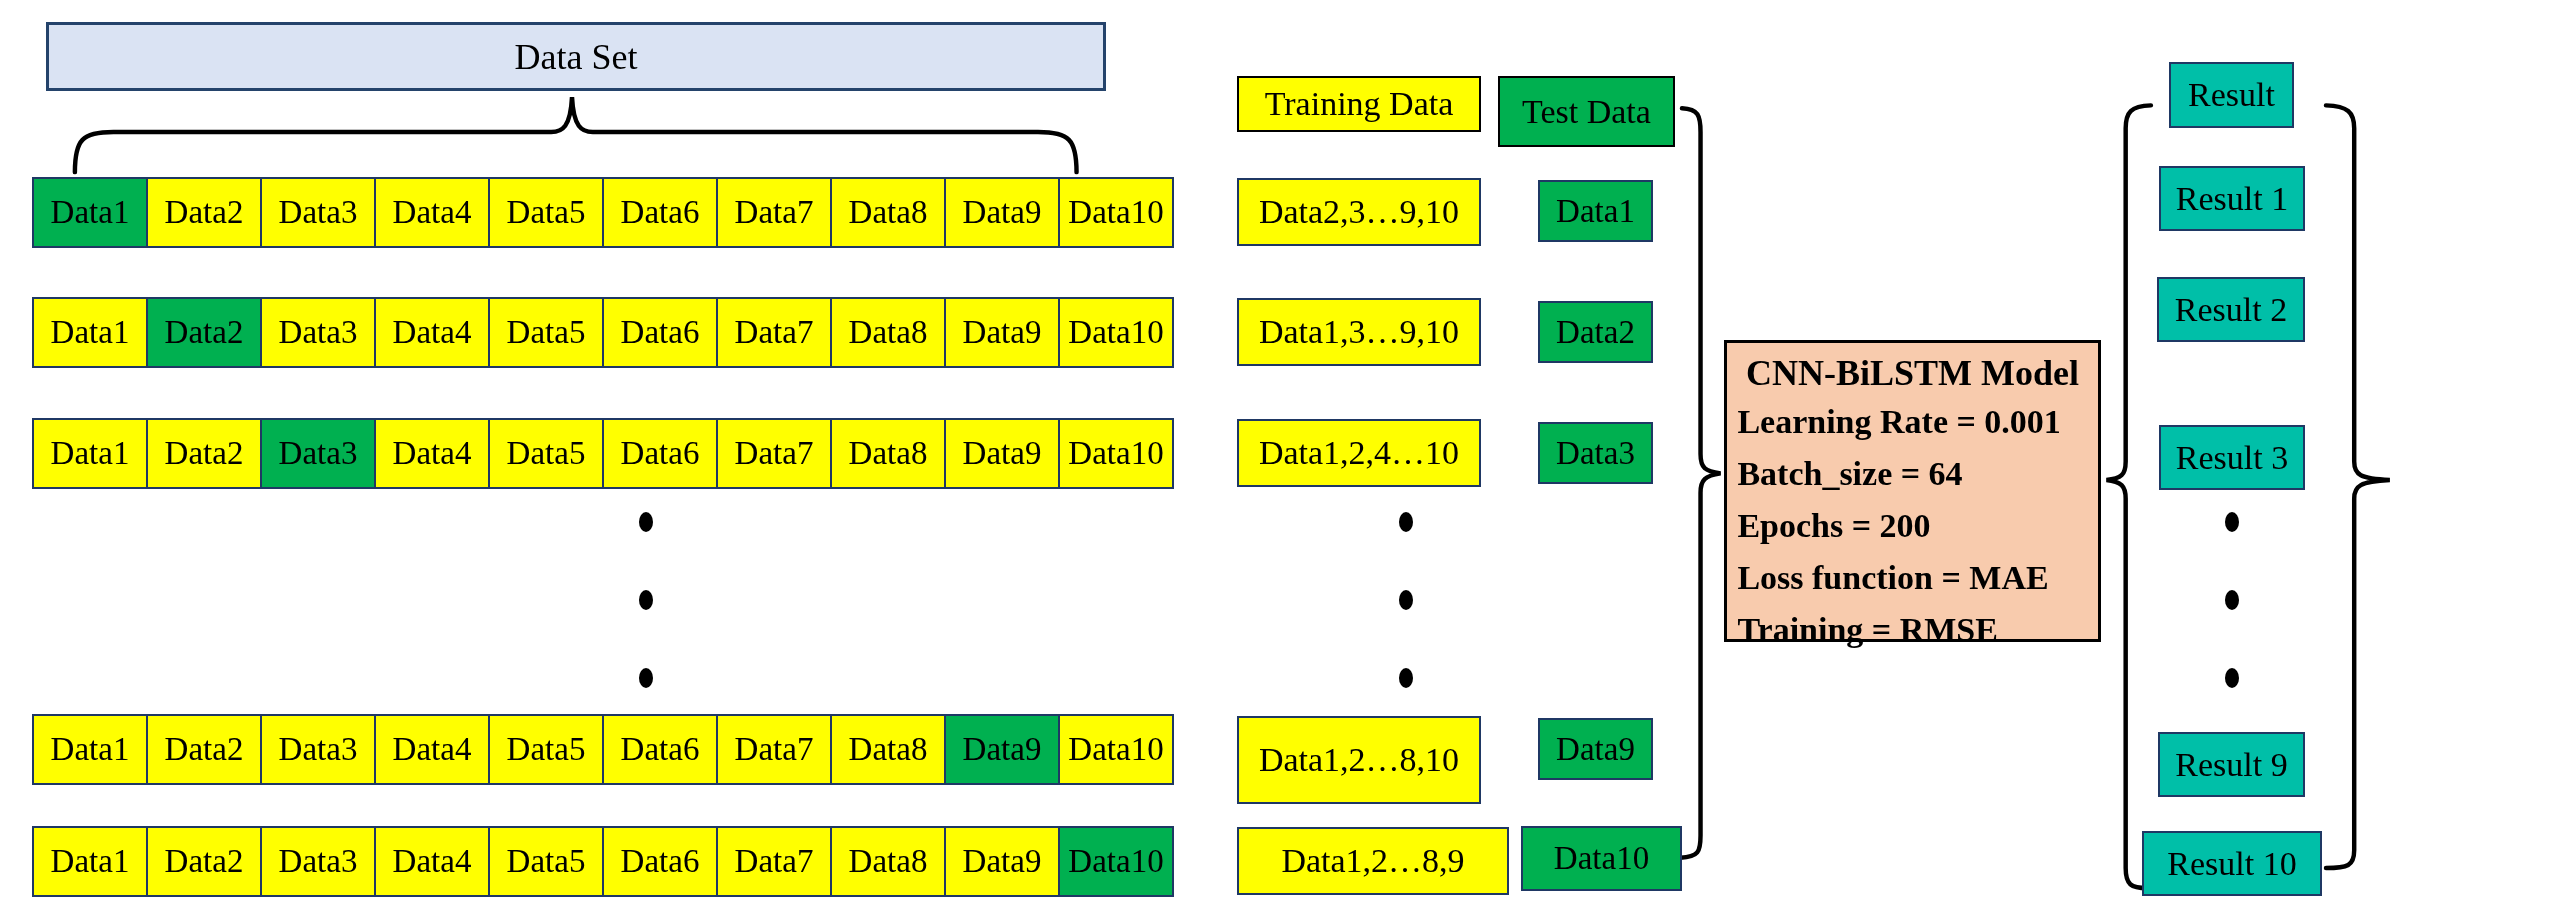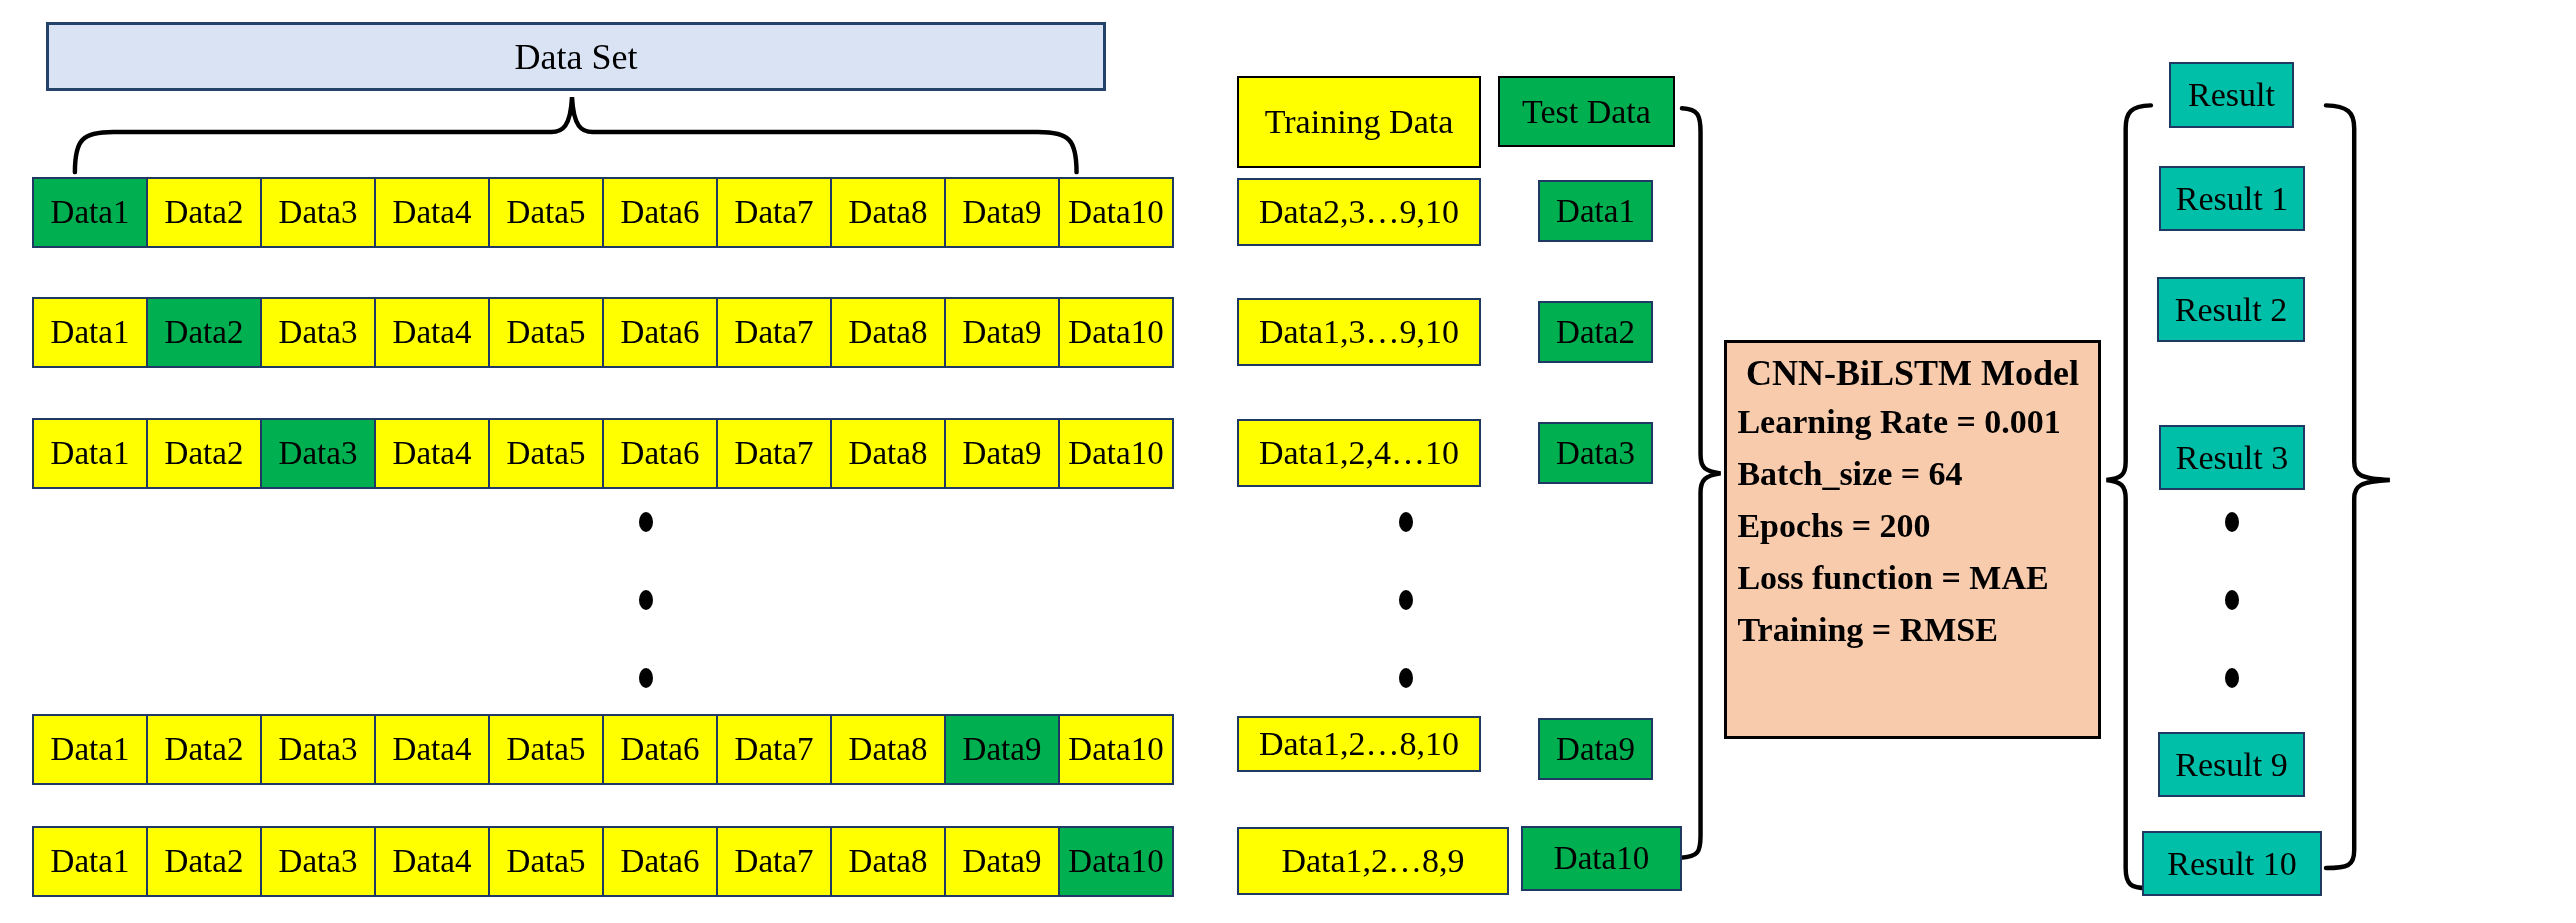--- a/index.html
+++ b/index.html
@@ -38,21 +38,21 @@
 
     <path d="M 2898 142 C 2871 143 2864 151 2864 173 L 2864 622 C 2864 640 2858 645 2838 647
              C 2858 649 2864 655 2864 672 L 2864 1170 C 2864 1192 2871 1197 2893 1197" fill="none" stroke="#000" stroke-width="6" stroke-linecap="round"></path>
 
     <path d="M 3134 142 C 3163 143 3172 151 3172 173 L 3172 622 C 3172 640 3180 645 3220 647
              C 3180 649 3172 655 3172 672 L 3172 1146 C 3172 1167 3163 1170 3134 1170" fill="none" stroke="#000" stroke-width="6" stroke-linecap="round"></path>
   </svg>
 
   <div class="box dataset" style="left:46px;top:22px;width:1060px;height:69px;">Data Set</div>
 
-  <div class="box hdr-train" style="left:1237px;top:76px;width:244px;height:92px;">Training Data</div>
+  <div class="box hdr-train" style="left:1237px;top:76px;width:244px;height:56px;">Training Data</div>
   <div class="box hdr-test" style="left:1498px;top:76px;width:177px;height:71px;">Test Data</div>
 
   <div id="rows-layer">
       <div class="box cell hl" style="left: 32px; top: 177px; width: 116px; height: 71px;">Data1</div>
       <div class="box cell" style="left: 146px; top: 177px; width: 116px; height: 71px;">Data2</div>
       <div class="box cell" style="left: 260px; top: 177px; width: 116px; height: 71px;">Data3</div>
       <div class="box cell" style="left: 374px; top: 177px; width: 116px; height: 71px;">Data4</div>
       <div class="box cell" style="left: 488px; top: 177px; width: 116px; height: 71px;">Data5</div>
       <div class="box cell" style="left: 602px; top: 177px; width: 116px; height: 71px;">Data6</div>
       <div class="box cell" style="left: 716px; top: 177px; width: 116px; height: 71px;">Data7</div>
@@ -88,21 +88,21 @@
       <div class="box cell" style="left: 32px; top: 714px; width: 116px; height: 71px;">Data1</div>
       <div class="box cell" style="left: 146px; top: 714px; width: 116px; height: 71px;">Data2</div>
       <div class="box cell" style="left: 260px; top: 714px; width: 116px; height: 71px;">Data3</div>
       <div class="box cell" style="left: 374px; top: 714px; width: 116px; height: 71px;">Data4</div>
       <div class="box cell" style="left: 488px; top: 714px; width: 116px; height: 71px;">Data5</div>
       <div class="box cell" style="left: 602px; top: 714px; width: 116px; height: 71px;">Data6</div>
       <div class="box cell" style="left: 716px; top: 714px; width: 116px; height: 71px;">Data7</div>
       <div class="box cell" style="left: 830px; top: 714px; width: 116px; height: 71px;">Data8</div>
       <div class="box cell hl" style="left: 944px; top: 714px; width: 116px; height: 71px;">Data9</div>
       <div class="box cell" style="left: 1058px; top: 714px; width: 116px; height: 71px;">Data10</div>
-      <div class="box train-box" style="left: 1237px; top: 716px; width: 244px; height: 56px;">Data1,2…8,10</div>
+      <div class="box train-box" style="left: 1237px; top: 716px; width: 244px; height: 88px;">Data1,2…8,10</div>
       <div class="box test-box" style="left: 1538px; top: 718px; width: 115px; height: 62px;">Data9</div>
       <div class="box cell" style="left: 32px; top: 826px; width: 116px; height: 71px;">Data1</div>
       <div class="box cell" style="left: 146px; top: 826px; width: 116px; height: 71px;">Data2</div>
       <div class="box cell" style="left: 260px; top: 826px; width: 116px; height: 71px;">Data3</div>
       <div class="box cell" style="left: 374px; top: 826px; width: 116px; height: 71px;">Data4</div>
       <div class="box cell" style="left: 488px; top: 826px; width: 116px; height: 71px;">Data5</div>
       <div class="box cell" style="left: 602px; top: 826px; width: 116px; height: 71px;">Data6</div>
       <div class="box cell" style="left: 716px; top: 826px; width: 116px; height: 71px;">Data7</div>
       <div class="box cell" style="left: 830px; top: 826px; width: 116px; height: 71px;">Data8</div>
       <div class="box cell" style="left: 944px; top: 826px; width: 116px; height: 71px;">Data9</div>
@@ -115,21 +115,21 @@
       <div class="dot" style="left: 639px; top: 590px;"></div>
       <div class="dot" style="left: 639px; top: 668px;"></div>
       <div class="dot" style="left: 1399px; top: 512px;"></div>
       <div class="dot" style="left: 1399px; top: 590px;"></div>
       <div class="dot" style="left: 1399px; top: 668px;"></div>
       <div class="dot" style="left: 2225px; top: 512px;"></div>
       <div class="dot" style="left: 2225px; top: 590px;"></div>
       <div class="dot" style="left: 2225px; top: 668px;"></div>
     </div>
 
-  <div class="box model" style="left:1724px;top:340px;width:377px;height:399px;">
+  <div class="box model" style="left:1724px;top:340px;width:377px;height:302px;">
     <div class="model-title">CNN-BiLSTM Model</div>
     <div id="model-params">
         <div class="model-param">Learning Rate = 0.001</div>
         <div class="model-param">Batch_size = 64</div>
         <div class="model-param">Epochs = 200</div>
         <div class="model-param">Loss function = MAE</div>
         <div class="model-param">Training = RMSE</div>
       </div>
   </div>
 

